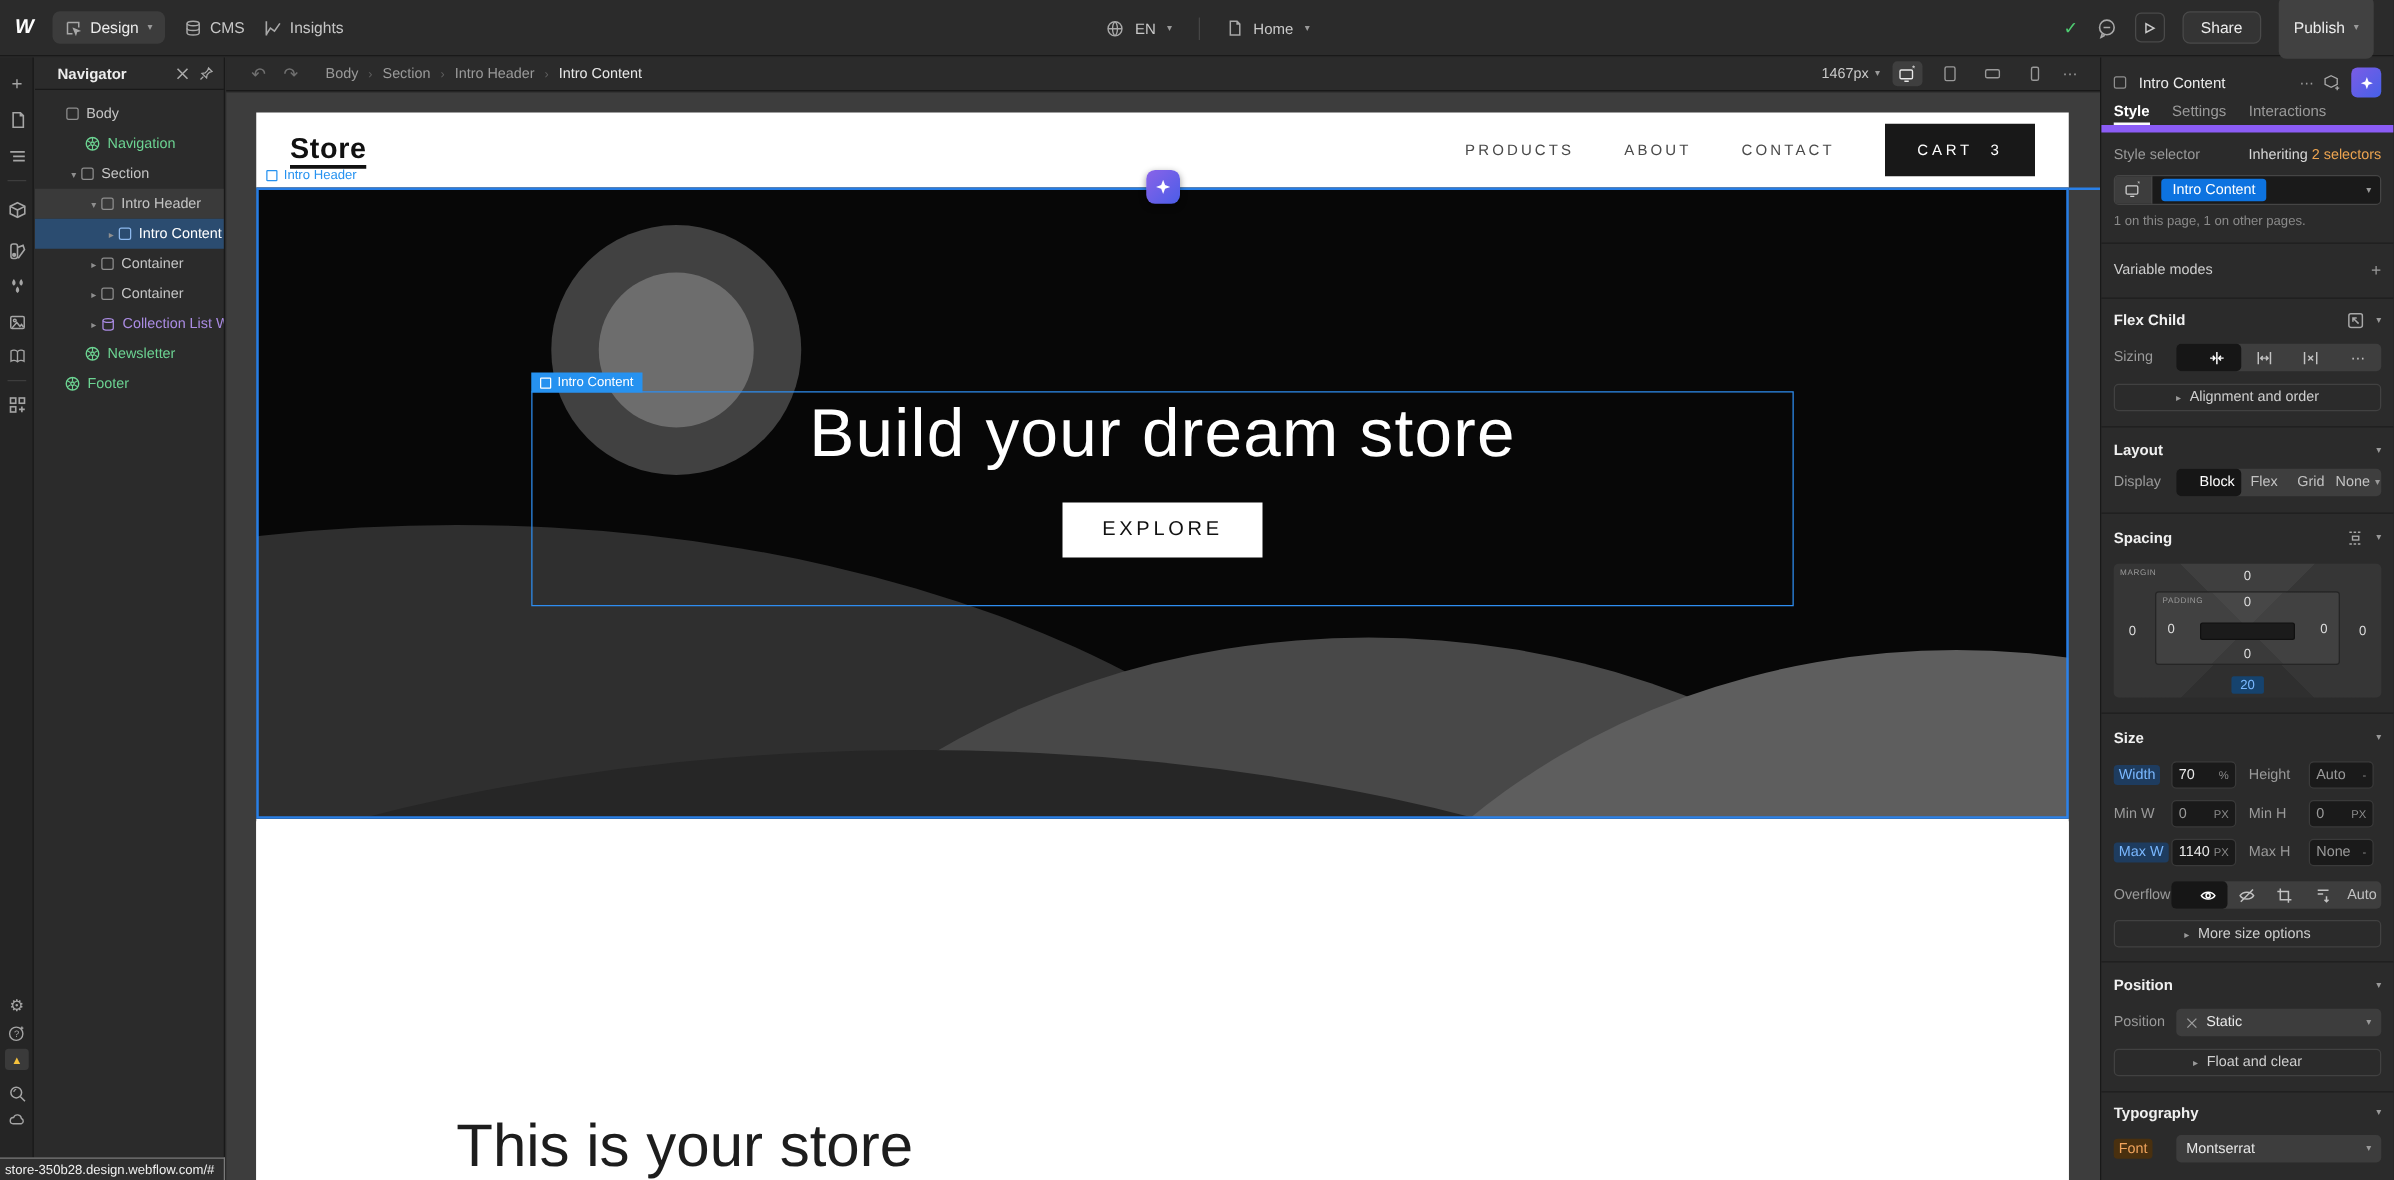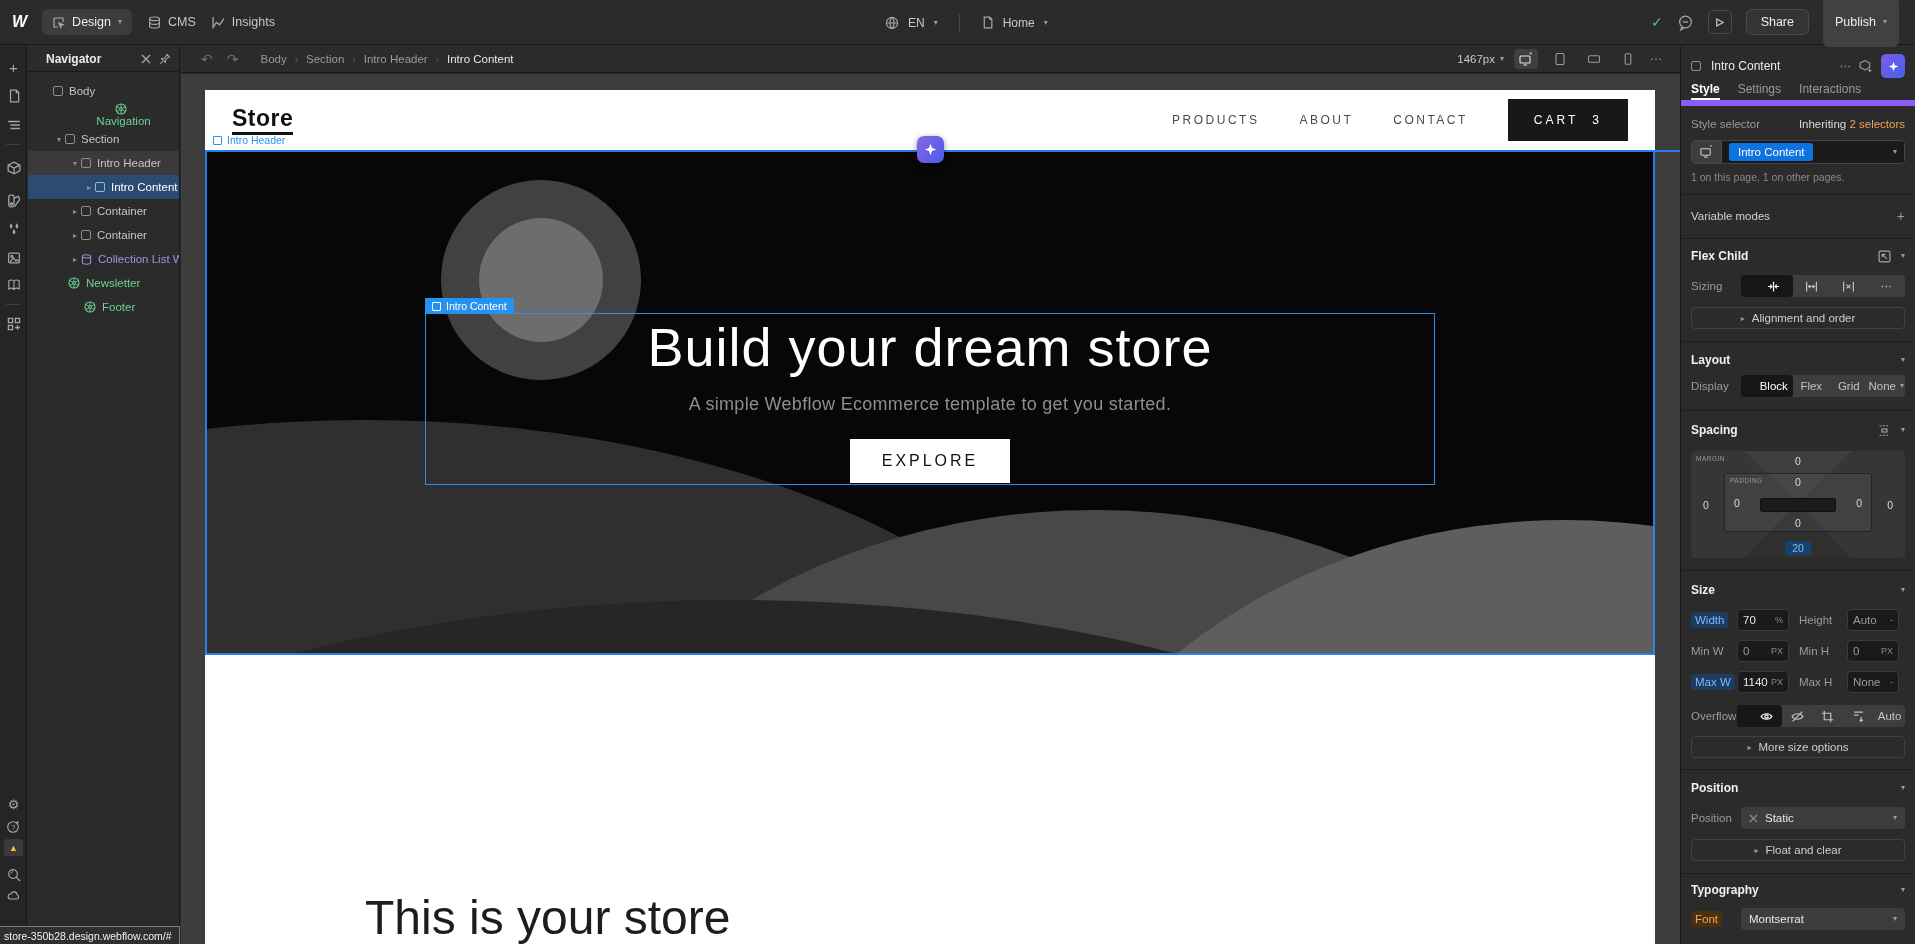--- a/index.html
+++ b/index.html
@@ -332,21 +332,21 @@
             <path d="M8.5 1.5 11.5 4.5 9.3 5.3 7.2 7.4 6.8 10.2 2.8 6.2 5.6 5.8 7.7 3.7Z"></path>
             <path d="M4 9l-2.5 2.5"></path>
           </svg>
       </span>
     </div>
     <div class="tree">
       <div class="trow" style="padding-left:25px;">
         <span class="sq"></span>
         <span>Body</span>
       </div>
-      <div class="trow green" style="padding-left:40px;flex-direction:column;">
+      <div class="trow green" style="padding-left:40px;">
         <span class="ico">
           <svg width="12" height="12" viewBox="0 0 12 12" fill="none" stroke="currentColor" stroke-width="1.1">
               <circle cx="6" cy="6" r="5"></circle>
               <path d="M6 1v3.2M6 7.8V11M1.6 3.4 4.3 5M7.7 7l2.7 1.6M1.6 8.6 4.3 7M7.7 5l2.7-1.6" stroke-width=".9"></path>
               <circle cx="6" cy="6" r="1.4"></circle>
             </svg>
         </span>
         <span>Navigation</span>
       </div>
       <div class="trow" style="padding-left:25px;">
@@ -387,21 +387,21 @@
       <div class="trow green" style="padding-left:40px;">
         <span class="ico">
           <svg width="12" height="12" viewBox="0 0 12 12" fill="none" stroke="currentColor" stroke-width="1.1">
               <circle cx="6" cy="6" r="5"></circle>
               <path d="M6 1v3.2M6 7.8V11M1.6 3.4 4.3 5M7.7 7l2.7 1.6M1.6 8.6 4.3 7M7.7 5l2.7-1.6" stroke-width=".9"></path>
               <circle cx="6" cy="6" r="1.4"></circle>
             </svg>
         </span>
         <span>Newsletter</span>
       </div>
-      <div class="trow green" style="padding-left:24px;margin-left:32px;">
+      <div class="trow green" style="padding-left:24px;">
         <span class="ico">
           <svg width="12" height="12" viewBox="0 0 12 12" fill="none" stroke="currentColor" stroke-width="1.1">
               <circle cx="6" cy="6" r="5"></circle>
               <path d="M6 1v3.2M6 7.8V11M1.6 3.4 4.3 5M7.7 7l2.7 1.6M1.6 8.6 4.3 7M7.7 5l2.7-1.6" stroke-width=".9"></path>
               <circle cx="6" cy="6" r="1.4"></circle>
             </svg>
         </span>
         <span>Footer</span>
       </div>
     </div>
@@ -478,21 +478,20 @@
           <ellipse cx="1360" cy="870" rx="570" ry="500" fill="#5e5e5e"></ellipse>
           <ellipse cx="530" cy="950" rx="980" ry="500" fill="#262626"></ellipse>
         </svg>
 
         <div class="intro-box">
           <div class="intro-tag">
             <span class="tag-sq"></span>
             <span>Intro Content</span>
           </div>
           <div class="hero-title">Build your dream store</div>
-          <div class="hero-sub">A simple Webflow Ecommerce template to get you started.</div>
           <div class="explore-btn">EXPLORE</div>
         </div>
       </div>
 
       <div class="hero-outline"></div>
       <div class="header-tag">
         <span class="tag-sq"></span>
         <span>Intro Header</span>
       </div>
       <div class="ai-btn">

